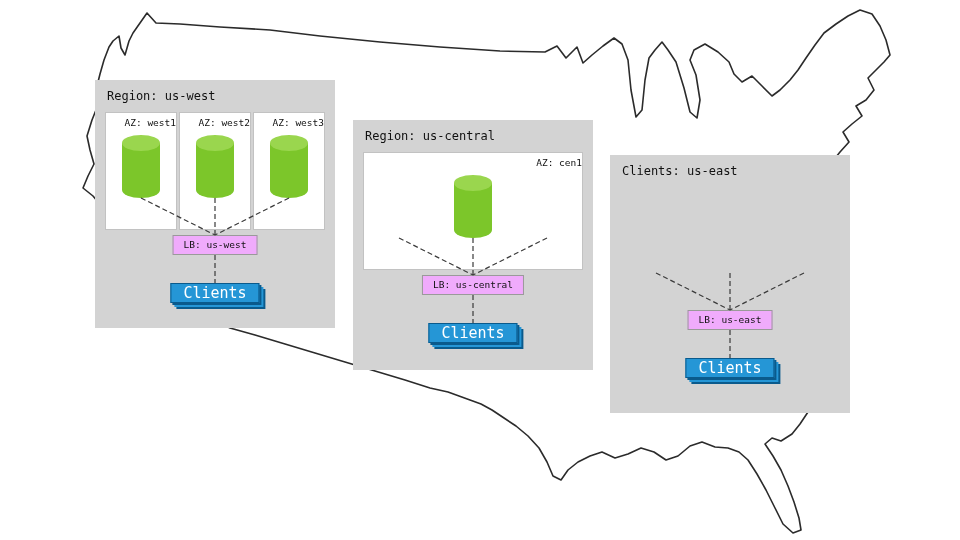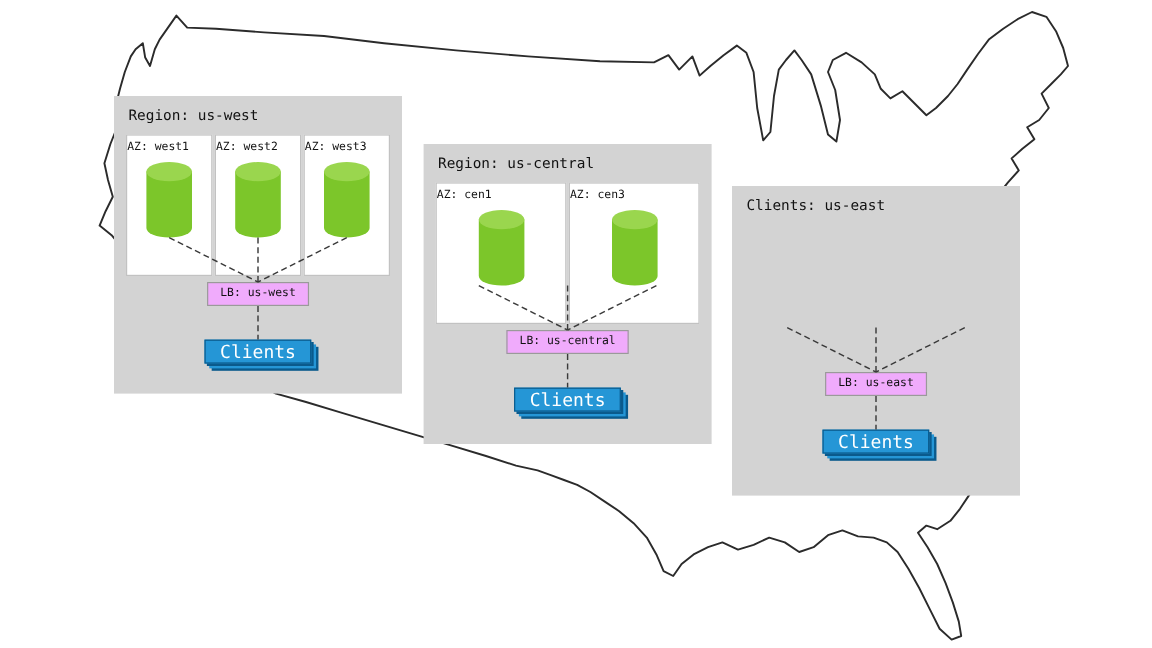--- a/index.html
+++ b/index.html
@@ -13,21 +13,21 @@
 
   .region{position:absolute;width:240px;background:var(--region-bg,#d3d3d3)}
   .region-west{left:95px;top:80px;height:248px}
   .region-central{left:353px;top:120px;height:250px}
   .region-east{left:610px;top:155px;height:258px}
 
   .region-title{position:absolute;left:12px;top:9px;font-size:12px;white-space:pre}
 
   .az-row{position:absolute;left:10px;top:32px;width:220px;display:flex;gap:2px}
   .az-box{flex:1;height:118px;background:var(--az-bg,#ffffff);
-    border:1px solid #c2c2c2;text-align:left;padding-top:4px}
+    border:1px solid #c2c2c2;text-align:right;padding-top:4px}
   .az-label{font-size:9.5px;white-space:pre}
   .cylinder{display:block;margin:6px auto 0}
   .cyl-body{fill:var(--cylinder-body,#7cc62a)}
   .cyl-top{fill:var(--cylinder-top,#9ad64e)}
 
   .connectors{position:absolute;left:0;top:0;pointer-events:none}
   .connector{stroke:#3a3a3a;stroke-width:1.2;stroke-dasharray:5 3;fill:none}
 
   .lb-box{position:absolute;top:155px;left:50%;transform:translateX(-50%);
     height:20px;line-height:18px;padding:0 10px;background:#f0abfc;
@@ -88,27 +88,20 @@
   <section class="region region-central">
     <div class="region-title">Region: us-central</div>
     <div class="az-row">
       <div class="az-box">
         <div class="az-label">AZ: cen1</div>
         <svg class="cylinder" width="46" height="66" viewBox="0 0 46 66">
           <path class="cyl-body" d="M4,9 v47 a19,8 0 0 0 38,0 v-47 z"></path>
             <ellipse class="cyl-top" cx="23" cy="9" rx="19" ry="8"></ellipse>
         </svg>
       </div>
-      <div class="az-box">
-        <div class="az-label">AZ: cen3</div>
-        <svg class="cylinder" width="46" height="66" viewBox="0 0 46 66">
-          <path class="cyl-body" d="M4,9 v47 a19,8 0 0 0 38,0 v-47 z"></path>
-            <ellipse class="cyl-top" cx="23" cy="9" rx="19" ry="8"></ellipse>
-        </svg>
-      </div>
     </div>
     <div class="lb-box">LB: us-central</div>
     <div class="clients-box">Clients</div>
     <svg class="connectors" width="240" height="230" viewBox="0 0 240 230">
       <path class="connector" d="M46,118 L120,155"></path>
       <path class="connector" d="M120,118 L120,155"></path>
       <path class="connector" d="M194,118 L120,155"></path>
       <path class="connector" d="M120,175 L120,203"></path>
     </svg>
   </section>

